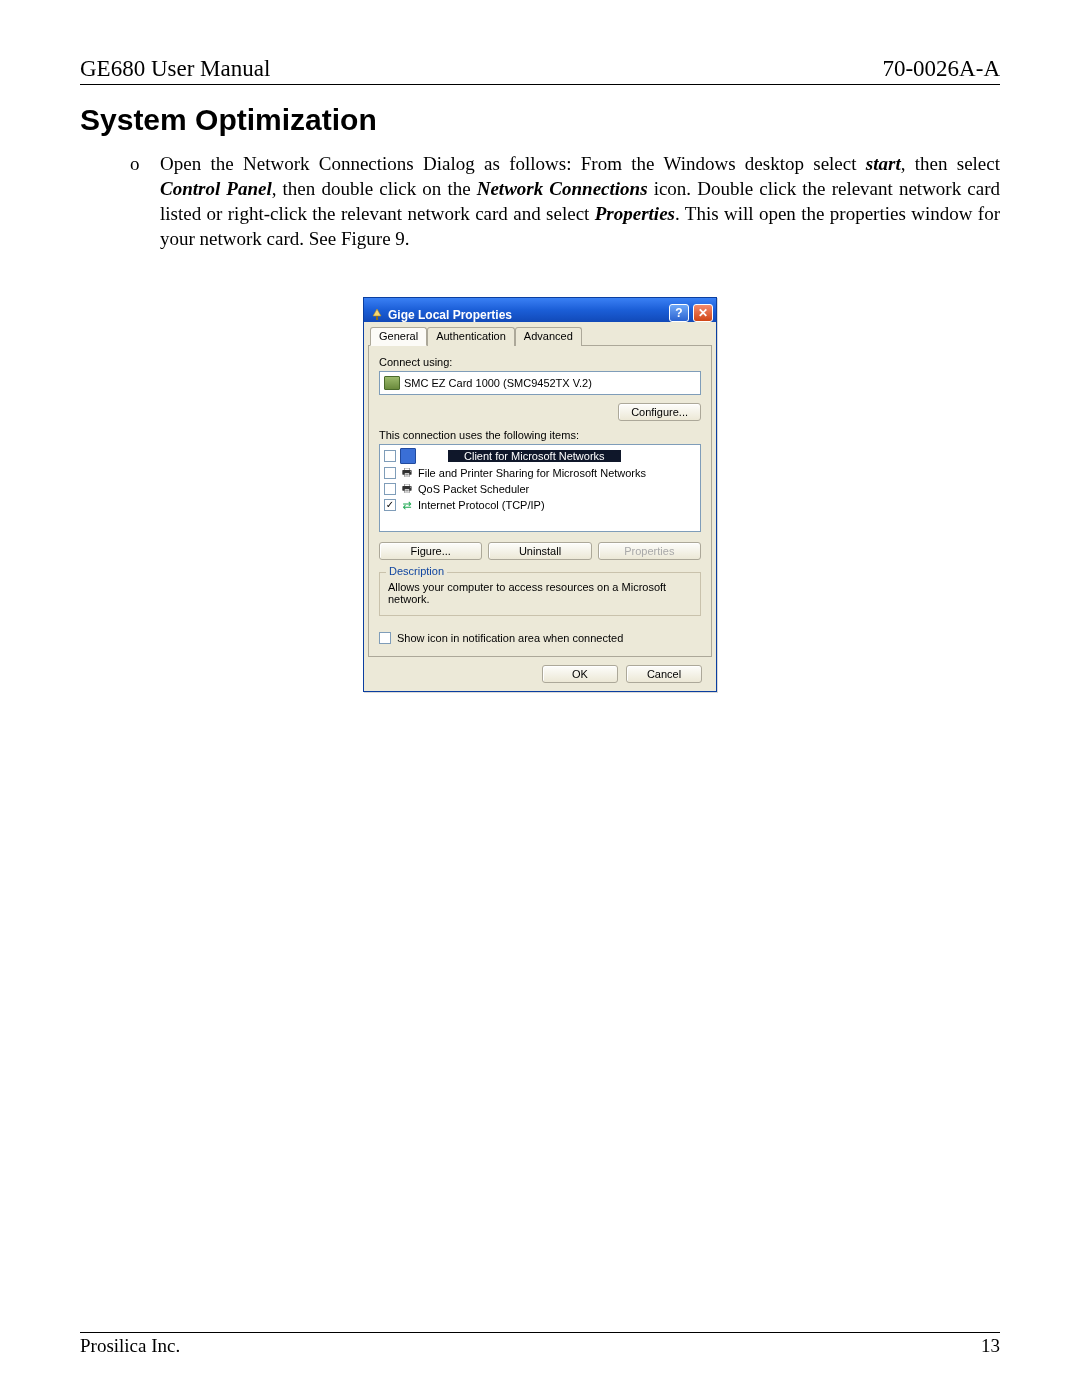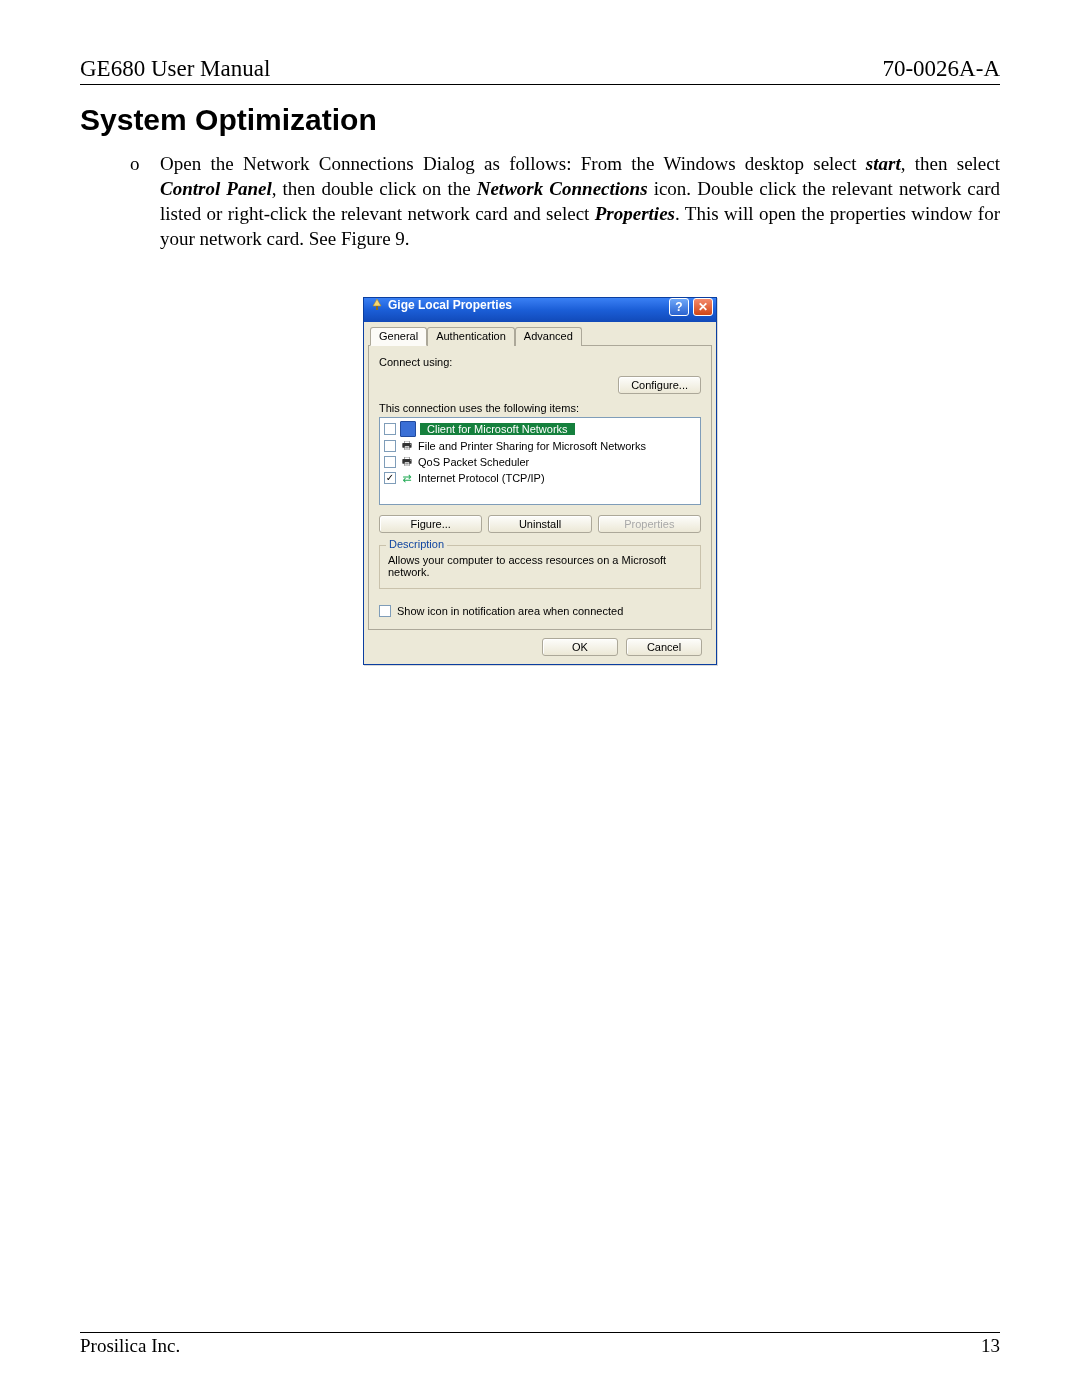--- a/index.html
+++ b/index.html
@@ -82,21 +82,21 @@
     font-family: Tahoma, Arial, sans-serif;
     font-size: 11px;
     border: 1px solid #0a3ea0;
     box-shadow: 1px 1px 0 rgba(0,0,0,0.15);
     background: #ece9d8;
   }
   .titlebar {
     height: 24px;
     background: linear-gradient(to bottom, #3a80f4 0%, #1b5ed7 50%, #1149b8 100%);
     display: flex;
-    align-items: flex-start;
+    align-items: flex-end;
     padding-left: 6px;
     color: #fff;
     font-weight: 700;
   }
   .titlebar .icon-left {
     width: 14px; height: 14px; margin-right: 4px;
     display:flex; align-items:center; justify-content:center;
   }
   .titlebar .title-text { flex: 1; font-size: 12px; }
   .titlebar .win-btn {
@@ -190,21 +190,21 @@
   }
   .cb.checked::after { content: "✓"; font-size: 10px; color: #000; }
   .svc-icon {
     width: 14px; height: 14px; display:flex; align-items:center; justify-content:center;
     font-size: 11px;
   }
   .svc-icon.monitor { background:#3a6fd6; border:1px solid #214a9e; border-radius:1px; }
   .svc-icon.printer { color:#333; }
   .svc-icon.net { color:#2a5; }
   .item-row.selected .item-text {
-    background: #15803d; color: #fff; padding: 0 7px;
+    background: #0f172a; color: #fff; padding: 0 16px; margin-left: 28px;
   }
   .three-buttons {
     display: flex; justify-content: space-between; margin-top: 10px; gap:6px;
   }
   .three-buttons .btn { flex:1; min-width: 0; }
   .group-box {
     border: 1px solid #c9c2ac;
     margin-top: 12px;
     padding: 8px 8px 10px 8px;
     position: relative;
@@ -254,20 +254,24 @@
         <div class="win-btn close-btn">✕</div>
       </div>
       <div class="dialog-body">
         <div class="tabs">
           <div class="tab active">General</div>
           <div class="tab">Authentication</div>
           <div class="tab">Advanced</div>
         </div>
         <div class="tab-panel">
           <div class="field-label">Connect using:</div>
+          <div class="connect-box">
+            <span class="nic-icon"></span>
+            <span>SMC EZ Card 1000 (SMC9452TX V.2)</span>
+          </div>
           <div class="right-align">
             <button class="btn">Configure...</button>
           </div>
 
           <div class="field-label" style="margin-top:8px;">This connection uses the following items:</div>
           <div class="items-box">
             <div class="item-row selected">
               <span class="cb"></span>
               <span class="svc-icon monitor"></span>
               <span class="item-text">Client for Microsoft Networks</span>

